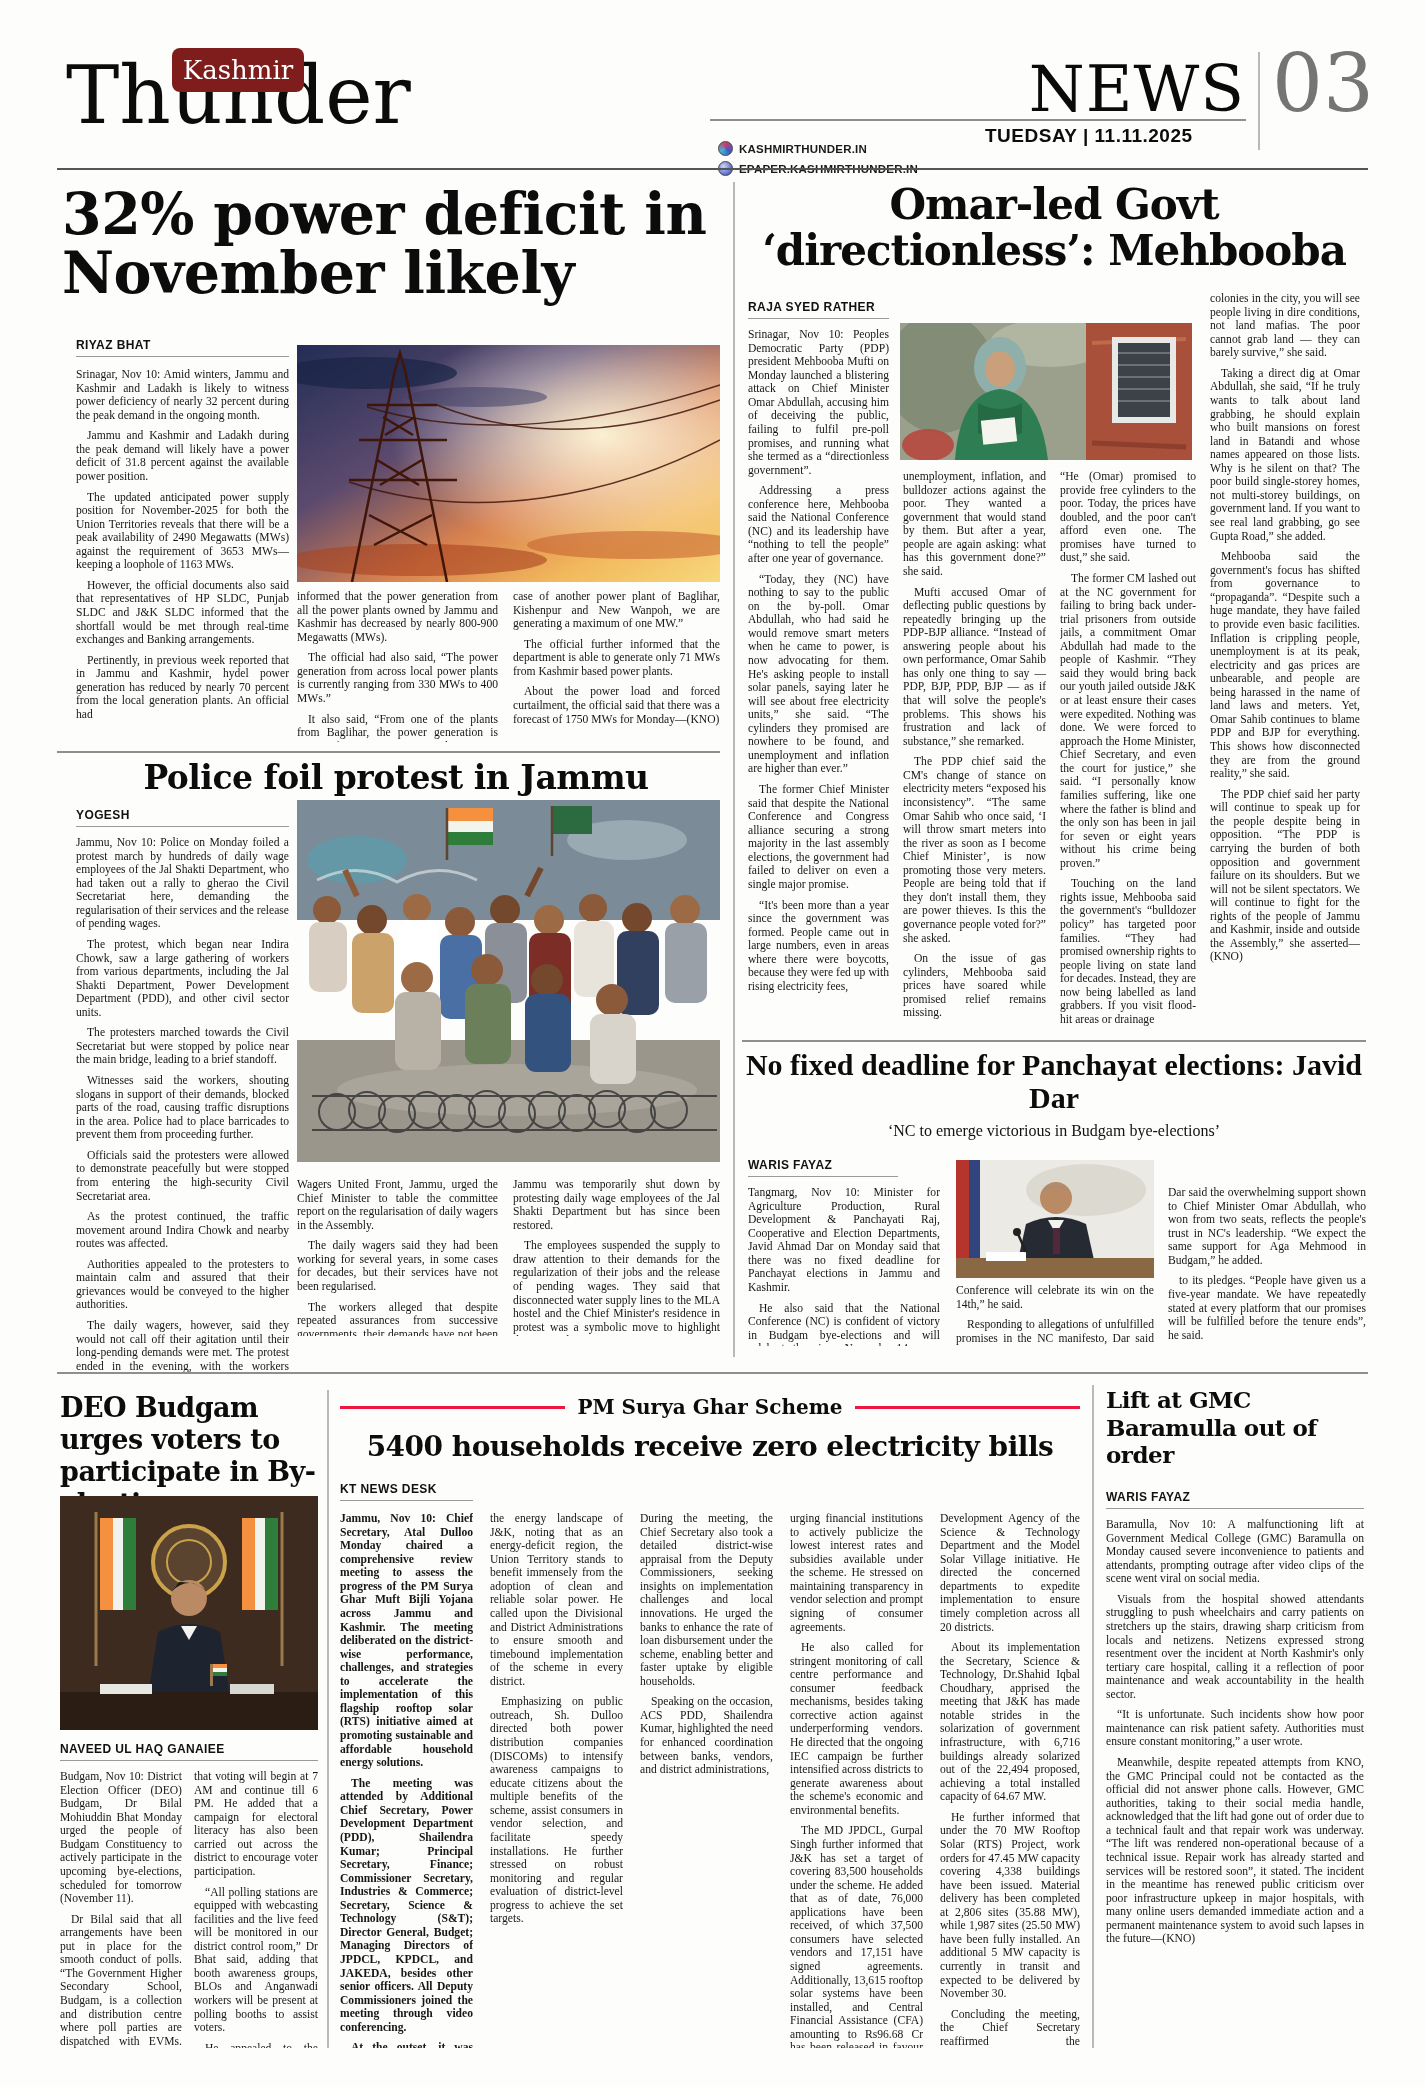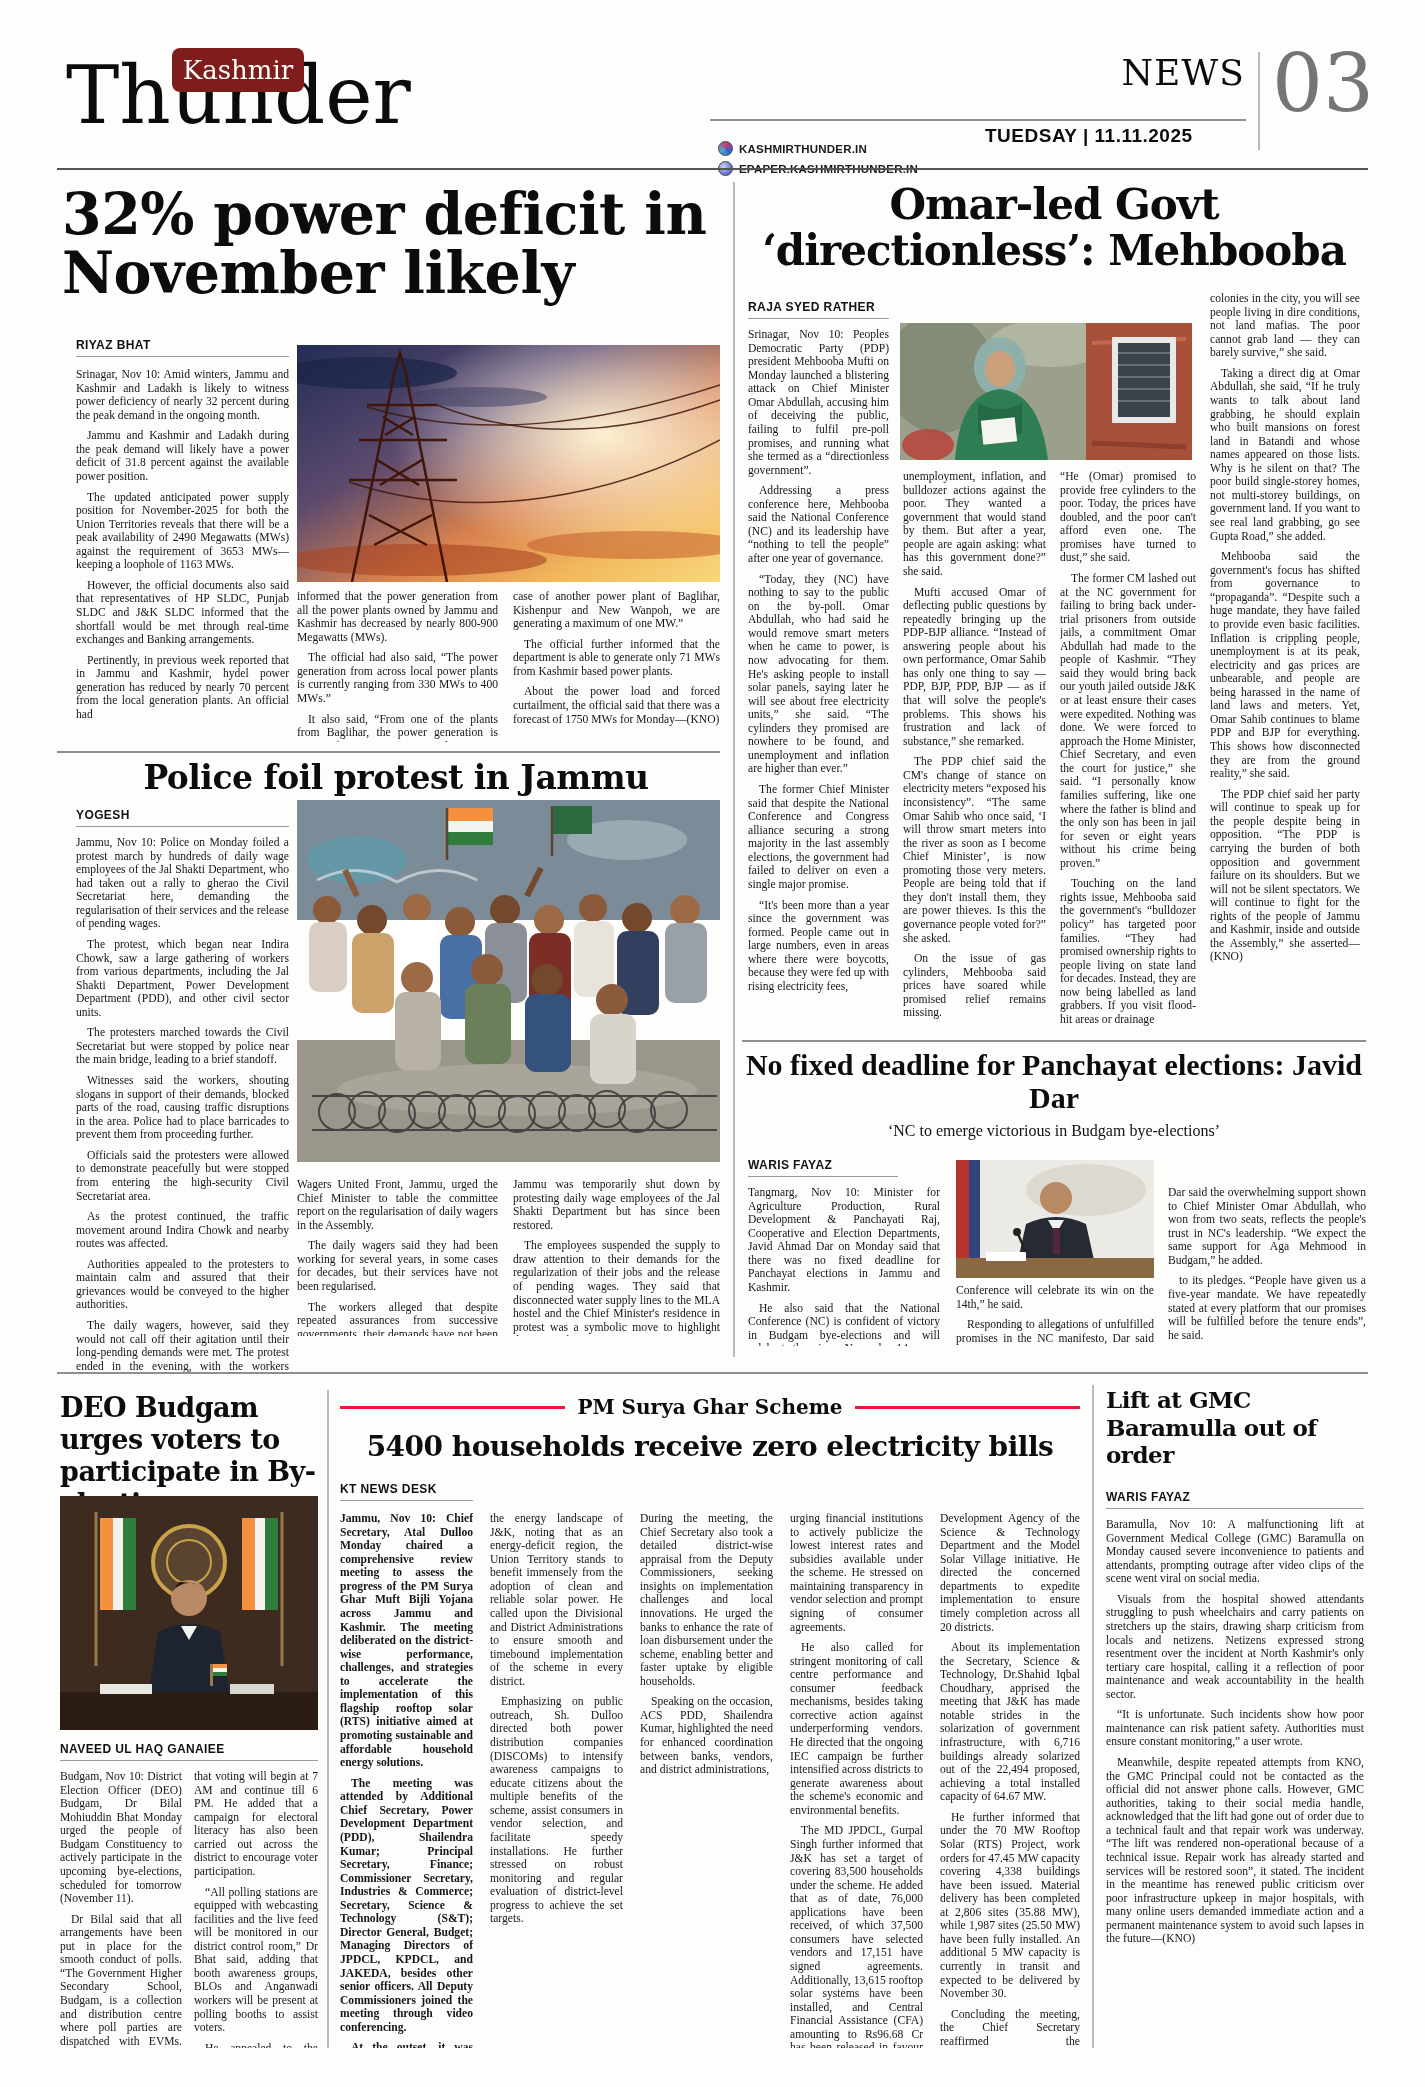--- a/index.html
+++ b/index.html
@@ -21,21 +21,21 @@
   .rule-v{position:absolute;background:#b9b9b9;width:1.5px;}
   
   .masthead-title{font-family:"DejaVu Serif",serif;font-size:80px;font-weight:500;color:#0b0b0b;line-height:1;}
   .kashmir-box{background:#7f1d1d;color:#fff;font-family:"DejaVu Serif",serif;font-size:26px;
                display:flex;align-items:center;justify-content:center;border-radius:8px;}
   .url-line{display:flex;align-items:center;gap:6px;font-family:"Liberation Sans",sans-serif;
             font-weight:700;font-size:11.5px;color:#1a1a1a;letter-spacing:.2px;}
   .g-icon{width:13px;height:13px;border-radius:50%;display:inline-block;}
   .g1{background:radial-gradient(circle at 35% 35%,#cfd6ef,#5a6ad0 70%,#2c3aa0);border:1px solid #444;}
   .g2{background:conic-gradient(#d03a6a,#3a58d0,#42b0d0,#d03a6a);border:1px solid #444;}
-  .news-title{font-family:"DejaVu Serif",serif;font-size:36px;color:#0a0a0a;letter-spacing:1px;text-align:right;}
+  .news-title{font-family:"DejaVu Serif",serif;font-size:64px;color:#0a0a0a;letter-spacing:1px;text-align:right;}
   .page-num{font-family:"DejaVu Serif",serif;font-size:80px;color:#757575;line-height:.95;}
   .date-line{font-family:"Liberation Sans",sans-serif;font-weight:700;font-size:19px;letter-spacing:.5px;color:#0d0d0d;}
   .subhead{font-family:"Liberation Serif",serif;font-size:16px;color:#111;text-align:center;}
   
   .kicker{display:flex;align-items:center;gap:12px;font-family:"DejaVu Serif",serif;font-weight:700;
           font-size:20px;color:#0c0c0c;}
   .kline{flex:1;height:3px;background:#ee1741;}
   svg{display:block;}
 </style>
 </head>

